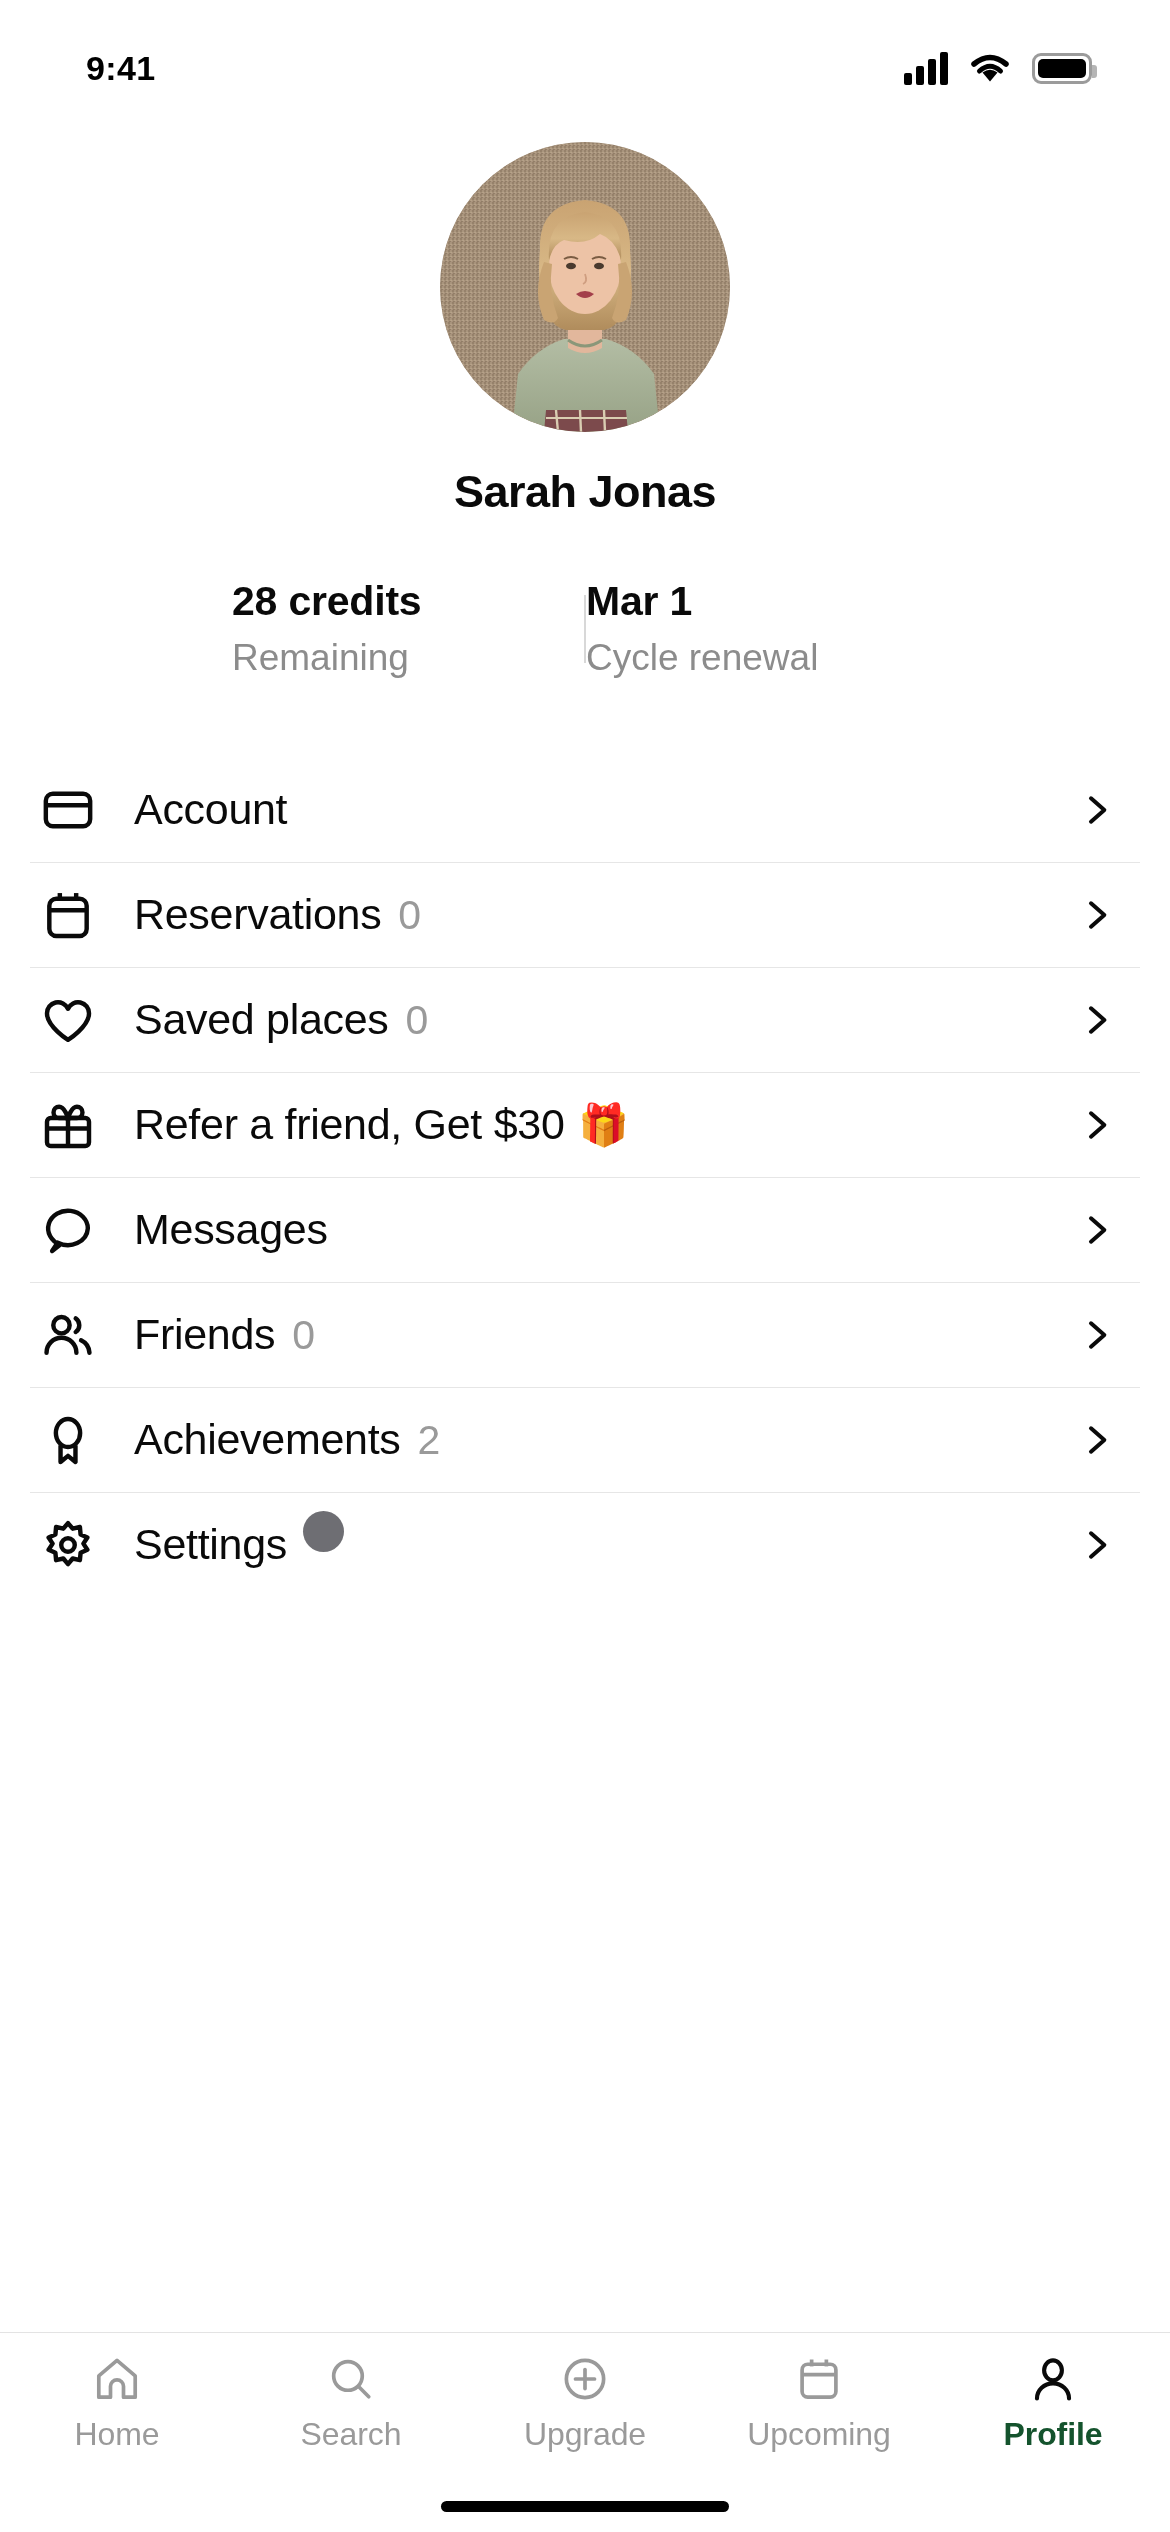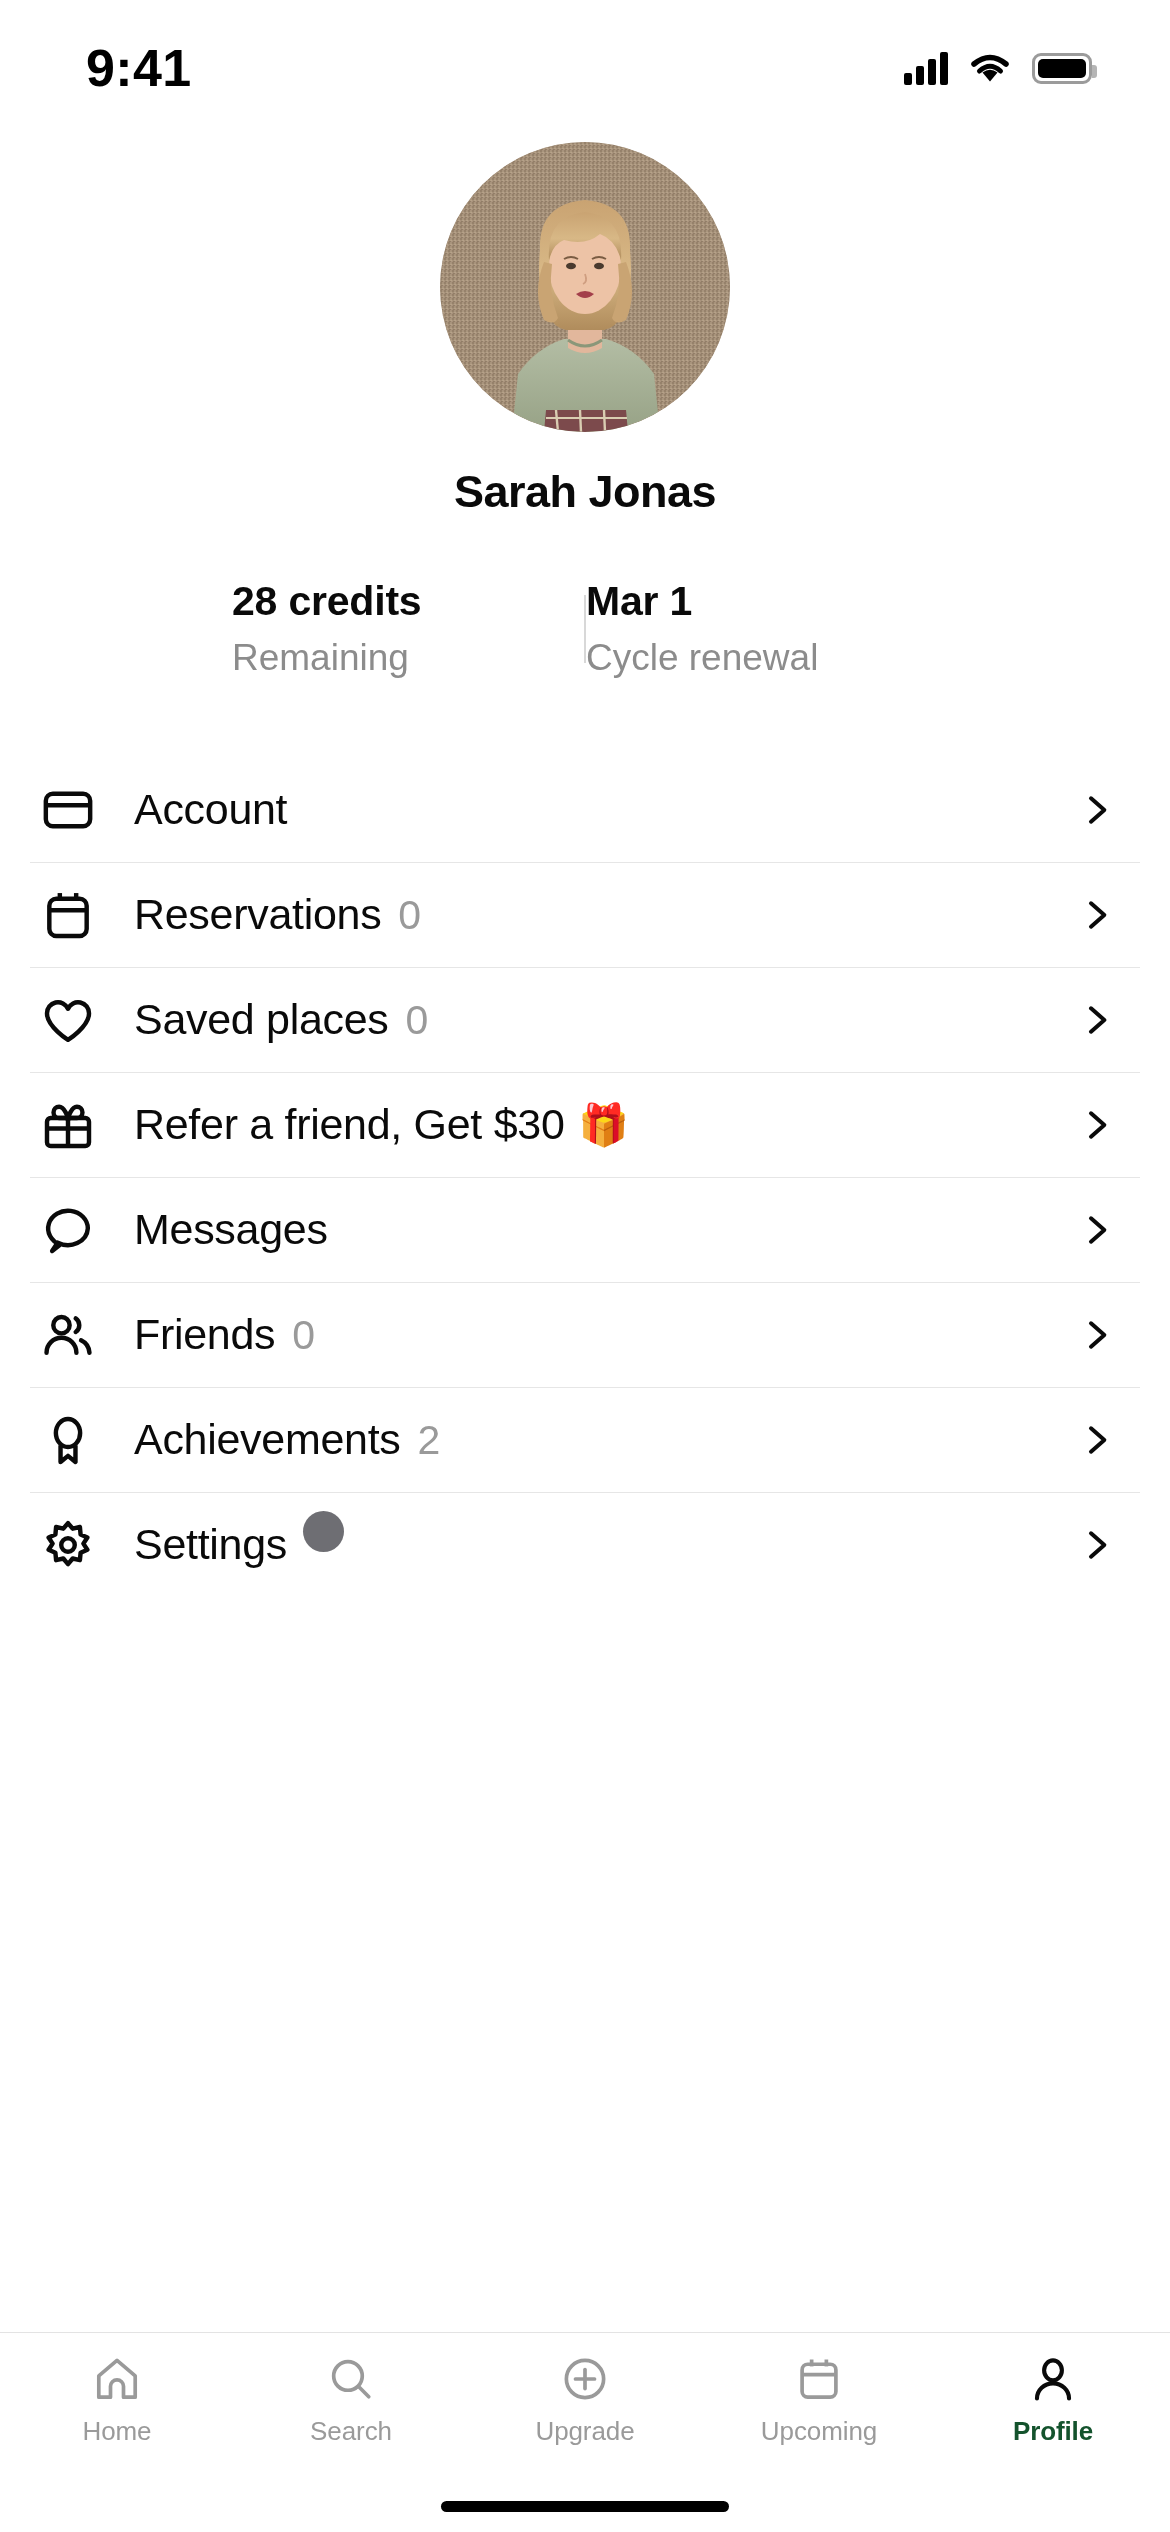--- a/index.html
+++ b/index.html
@@ -20,21 +20,21 @@
   
   .status-bar {
     height:118px;
     flex:0 0 118px;
     display:flex; align-items:center;
     justify-content:space-between;
     padding:0 78px 0 86px;
     padding-top:18px;
   }
   .status-time {
-    font-size:52px; font-weight:700;
+    font-size:34px; font-weight:700;
     color:#000; letter-spacing:0.4px;
   }
   .status-right { display:flex; align-items:center; gap:20px; }
   .sig-bars { display:flex; align-items:flex-end; gap:4px; height:34px; }
   .sig-bars i {
     display:block; width:8px; background:#000; border-radius:2px;
   }
   .sig-bars i:nth-child(1){ height:12px; }
   .sig-bars i:nth-child(2){ height:19px; }
   .sig-bars i:nth-child(3){ height:26px; }
@@ -154,21 +154,21 @@
     padding-top:18px;
   }
   .tab {
     flex:1 1 0;
     display:flex; flex-direction:column;
     align-items:center; gap:9px;
   }
   .tab-icon { height:56px; display:flex; align-items:center; justify-content:center; }
   .tab-icon svg { display:block; }
   .tab-label {
-    font-size:26px; font-weight:400; color:#9a9a9a;
+    font-size:32px; font-weight:400; color:#9a9a9a;
     letter-spacing:-0.1px;
   }
   .tab.active .tab-label { color:#14532d; font-weight:700; }
 
   
   .home-indicator-wrap {
     flex:0 0 52px; height:52px;
     display:flex; align-items:center; justify-content:center;
   }
   .home-indicator {

